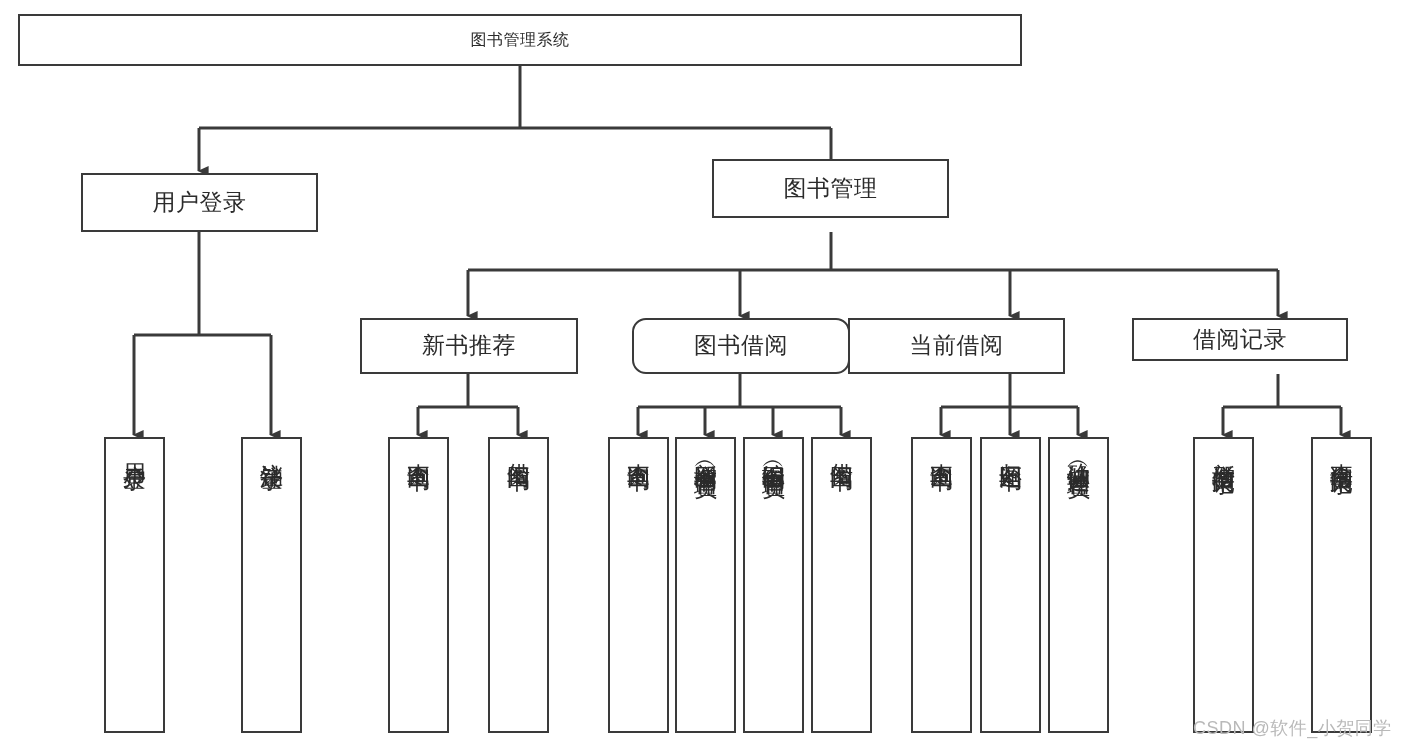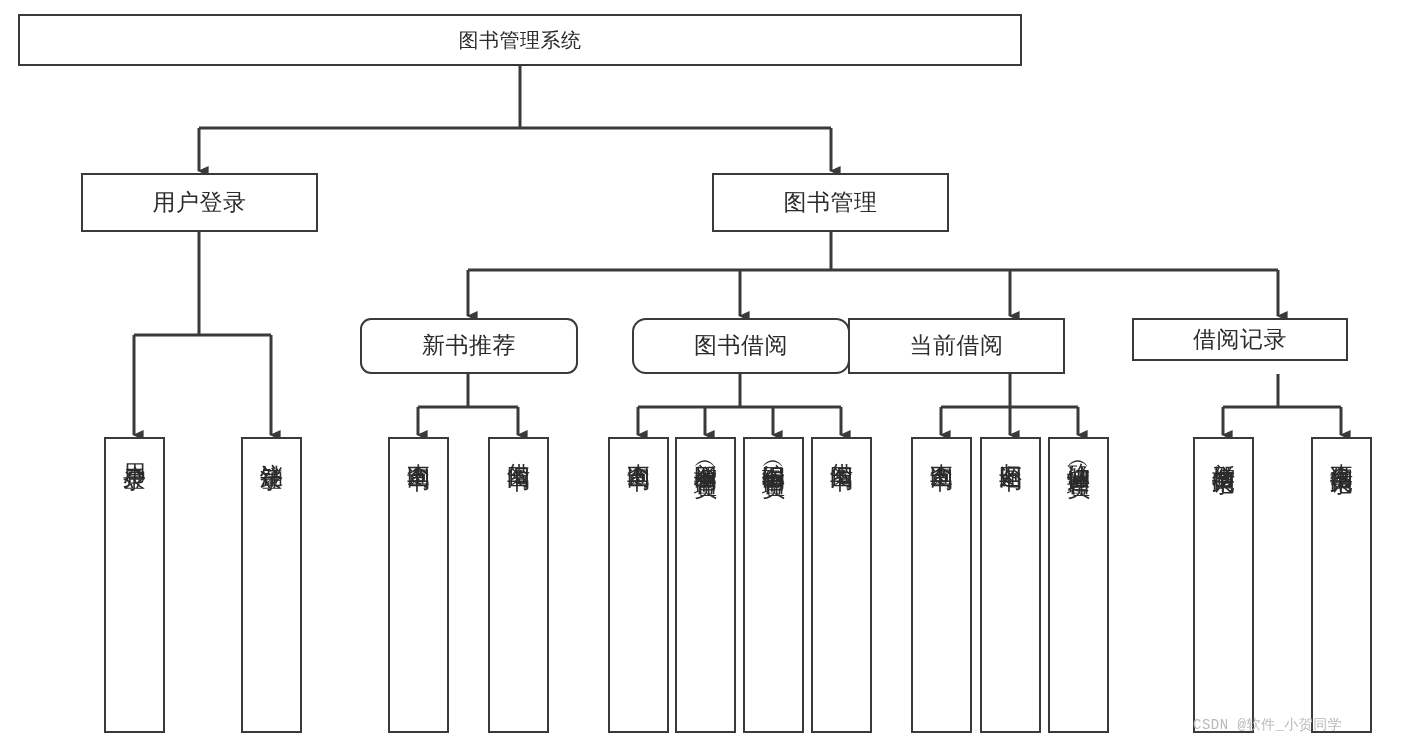--- a/index.html
+++ b/index.html
@@ -40,42 +40,41 @@
     text-align: center;
     line-height: 1.12;
   }
   
   .node.h .lbl {
     font-size: 23px;
     letter-spacing: 0.5px;
     white-space: nowrap;
   }
   .node.root .lbl {
-    font-size: 20px;
+    font-size: 16px;
   }
   
   .node.v {
     align-items: flex-start;
     padding-top: 6px;
   }
   .node.v .lbl {
     writing-mode: vertical-rl;
     text-orientation: upright;
     font-size: 23px;
     letter-spacing: 2px;
     line-height: 1;
     white-space: nowrap;
   }
   .watermark {
     position: absolute;
-    font-size: 14px;
+    font-size: 18px;
     color: #b9b9b9;
     white-space: nowrap;
     letter-spacing: 0.5px;
-    font-family: Liberation Mono, monospace;
   }
 </style>
 </head>
 <body>
 
 <div id="canvas">
 
   <svg id="wires" viewBox="0 0 1405 747">
     <defs>
       <marker id="arrow" markerWidth="12" markerHeight="12" refX="5.5" refY="9.6" orient="auto" markerUnits="userSpaceOnUse">
@@ -126,25 +125,25 @@
     </g>
   </svg>
 
   <div class="node h root" style="left:18px; top:14px; width:1004px; height:52px;">
     <span class="lbl">图书管理系统</span>
   </div>
 
   <div class="node h" style="left:81px; top:173px; width:237px; height:59px;">
     <span class="lbl">用户登录</span>
   </div>
-  <div class="node h" style="left:712px; top:173px; width:237px; height:59px;">
+  <div class="node h" style="left:712px; top:159px; width:237px; height:59px;">
     <span class="lbl">图书管理</span>
   </div>
 
-  <div class="node h" style="left:360px; top:318px; width:218px; height:56px;border-radius:11px;">
+  <div class="node h" style="left:360px; top:318px; width:218px; height:56px;">
     <span class="lbl">新书推荐</span>
   </div>
   <div class="node h" style="left:632px; top:318px; width:218px; height:56px;border-radius:14px;">
     <span class="lbl">图书借阅</span>
   </div>
   <div class="node h" style="left:848px; top:318px; width:217px; height:56px;">
     <span class="lbl">当前借阅</span>
   </div>
   <div class="node h" style="left:1132px; top:318px; width:216px; height:43px;">
     <span class="lbl">借阅记录</span>

